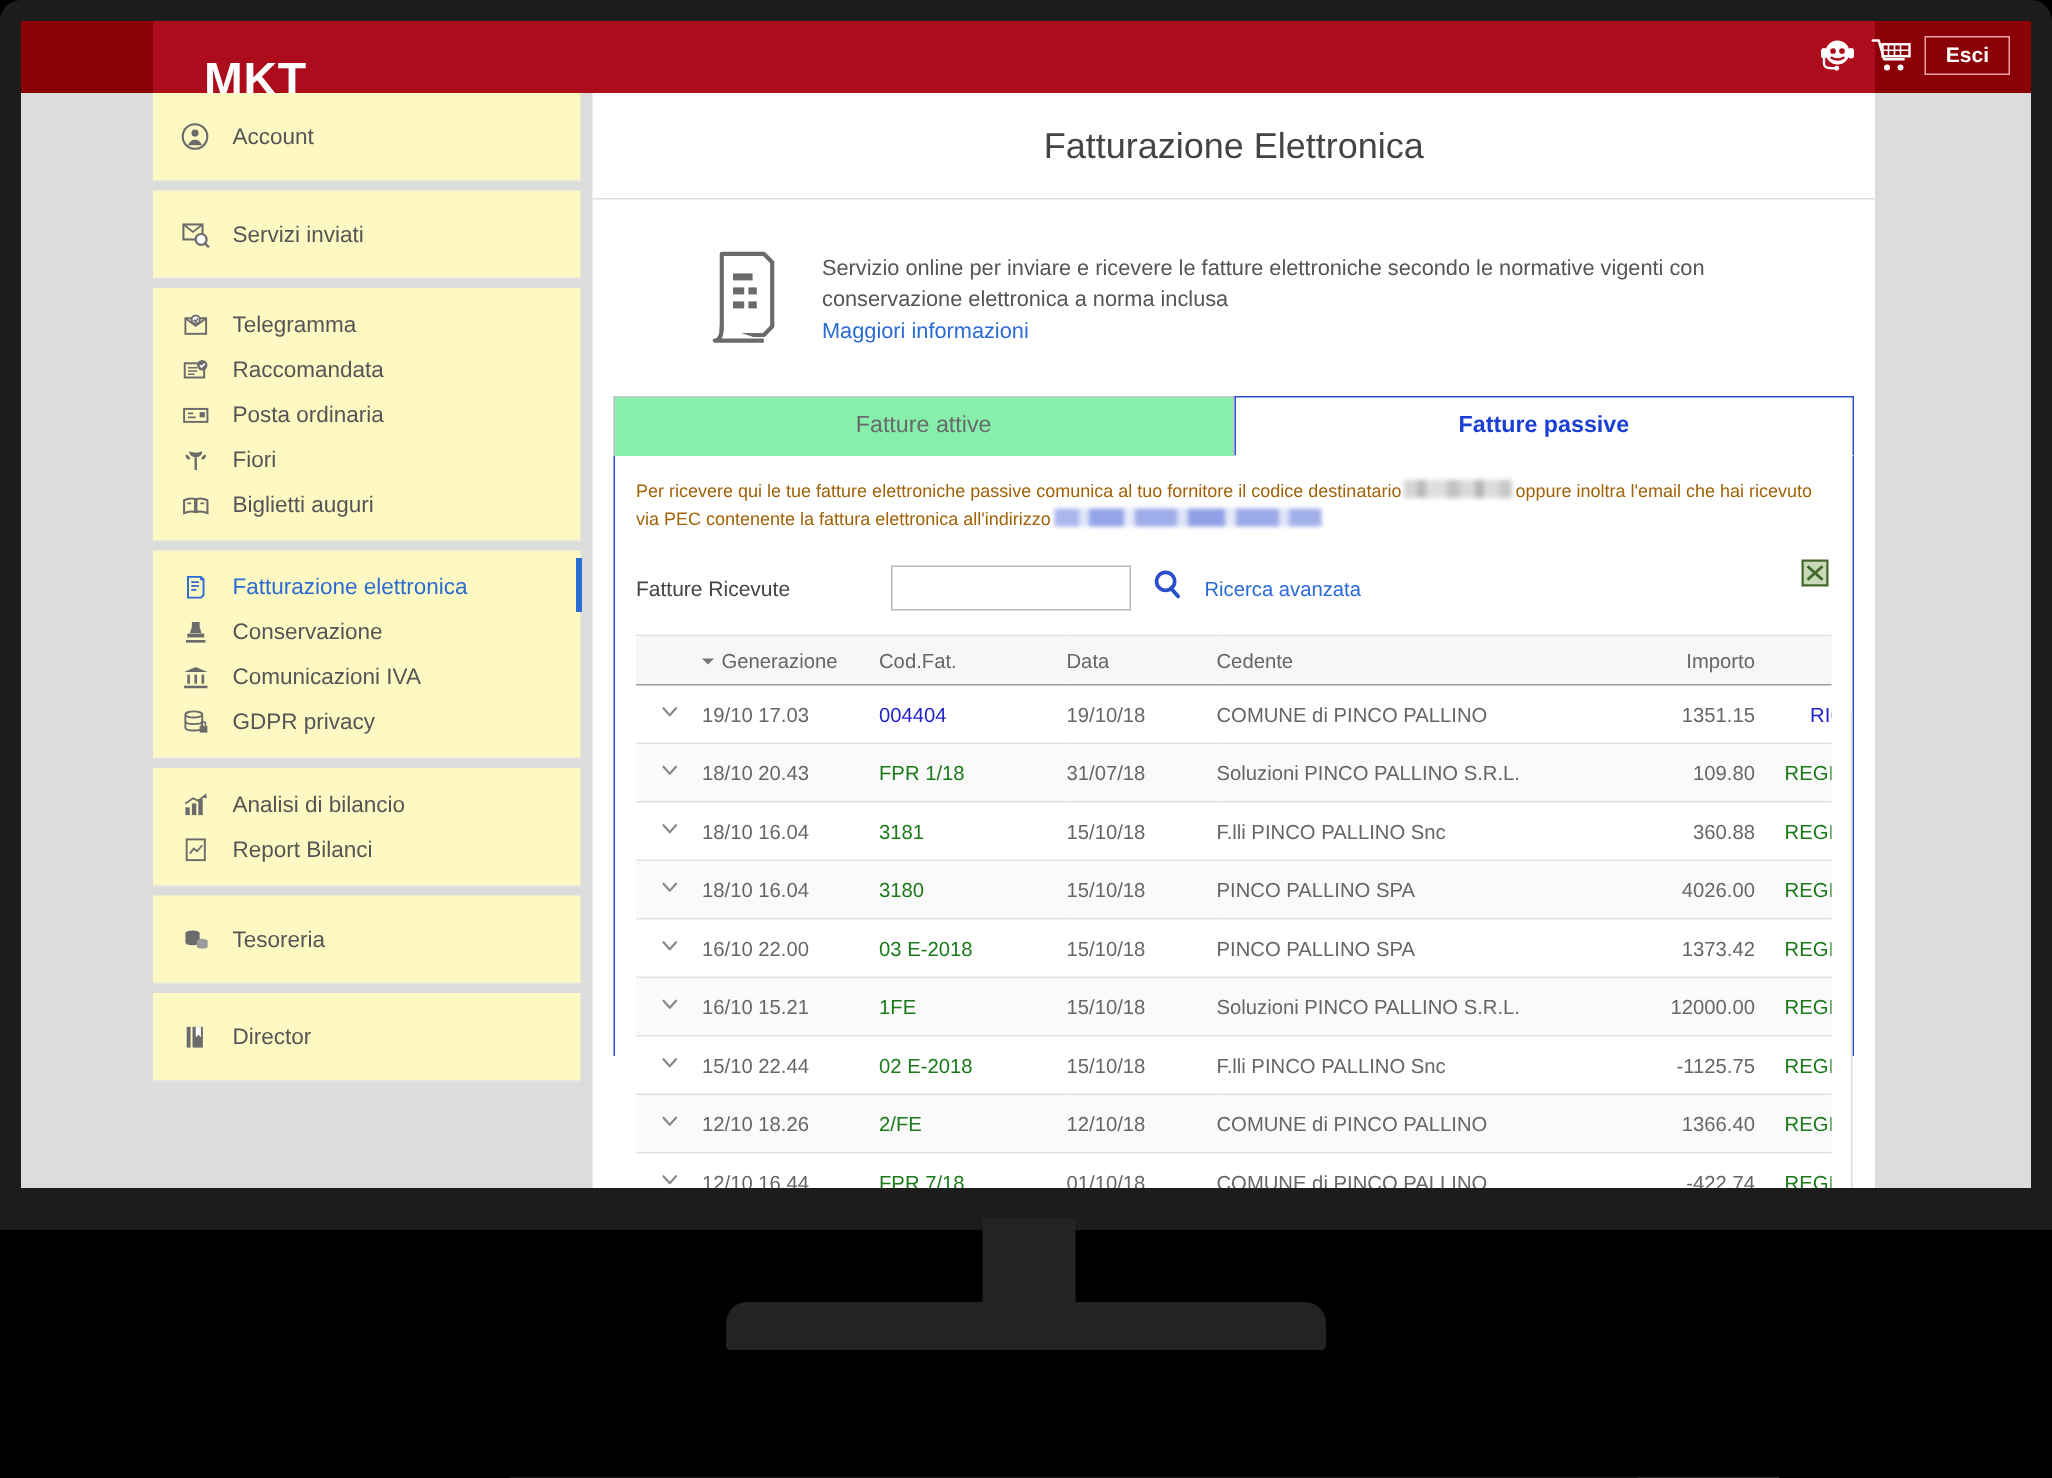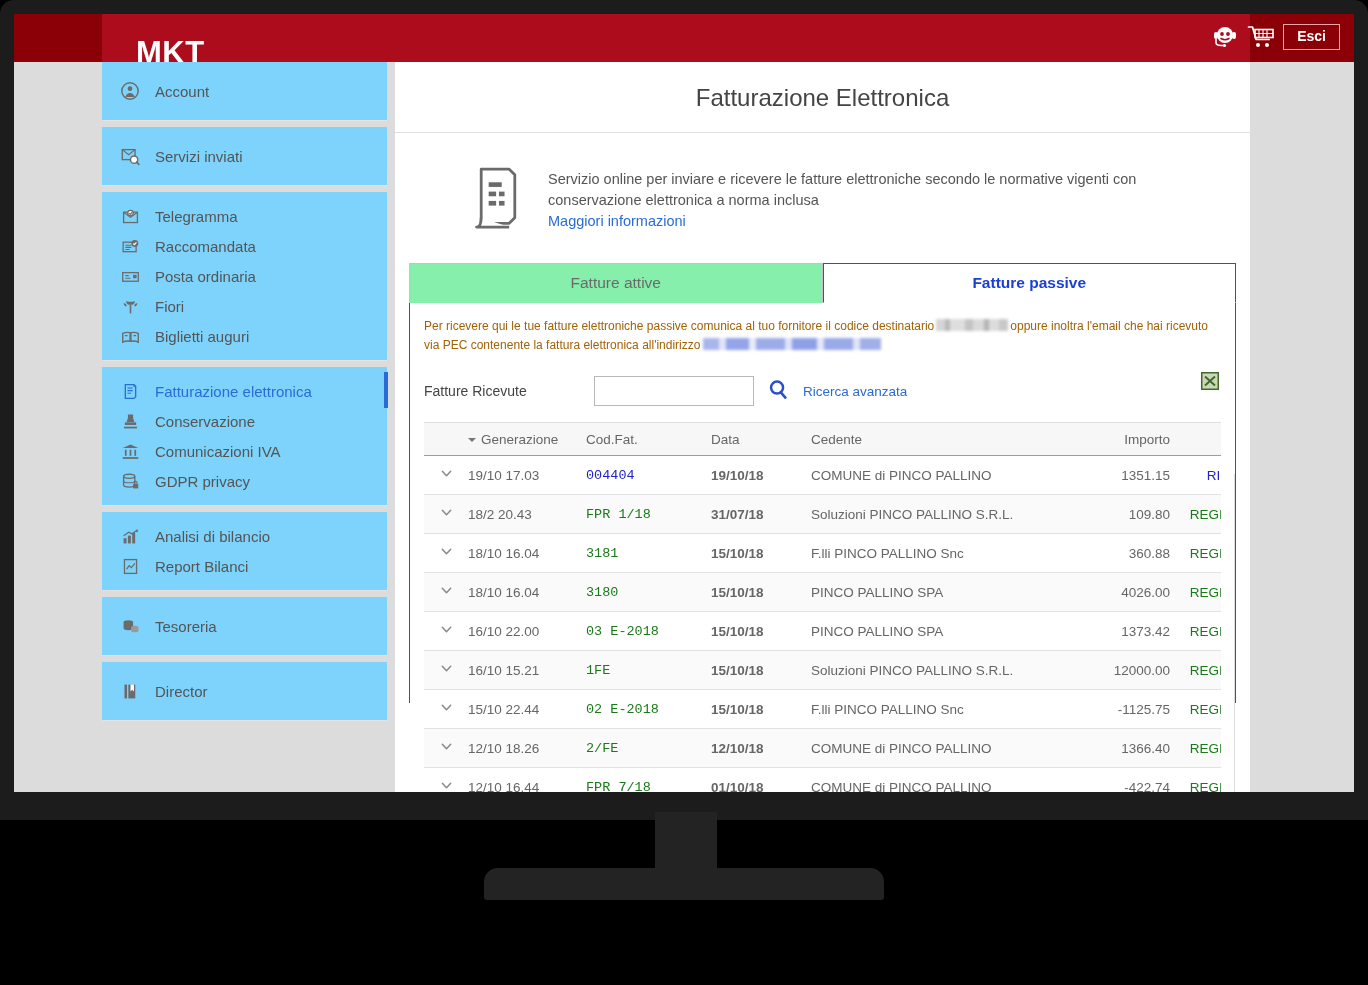--- a/index.html
+++ b/index.html
@@ -60,21 +60,21 @@
     font-size: 14px; font-weight: bold;
     padding: 4px 13px 5px; cursor: pointer; line-height: 1.1;
   }
 
   
   #sidebar {
     position: absolute; left: 88px; top: 48px; width: 285px; height: 730px;
     background: #dcdcdc;
   }
   .side-group {
-    background: #7dd3fc;
+    background: #fef9c3;
     border-bottom: 1px solid #e3e3e3;
     margin-bottom: 6px;
     padding: 9px 0;
   }
   .side-item {
     display: flex; align-items: center;
     height: 30px; padding: 0 0 0 17px;
     cursor: pointer; position: relative;
   }
   .side-item .ico {
@@ -166,25 +166,25 @@
     padding: 9px 0 8px; text-align: left;
   }
   #tbl tbody td {
     font-size: 13.5px; color: #666; padding: 11px 0 11px;
     border-bottom: 1px solid #e2e2e2;
   }
   #tbl tbody tr:nth-child(even) td { background: #fafafa; }
   .c-exp { width: 44px; text-align: center !important; }
   .c-gen { width: 118px; }
   .c-cod { width: 125px; }
-  .c-data { width: 100px; font-weight: bold; }
+  .c-data { width: 100px; }
   .c-ced { width: 255px; }
   .c-imp { width: 110px; text-align: right !important; padding-right: 6px !important; }
   .c-sta { width: 110px; text-align: right !important; padding-right: 12px !important; }
-  .cod { font-weight: normal; font-family: Liberation Mono, monospace; }
+  .cod { font-weight: normal; }
   .cod.green { color: #1a7a1a; }
   .cod.blue  { color: #2222cc; }
   .sta.green { color: #1a7a1a; }
   .sta.blue  { color: #2222cc; }
   .chev { display: inline-block; width: 13px; height: 13px; cursor: pointer; }
   .sort-caret {
     display: inline-block; width: 0; height: 0; margin-right: 5px;
     border-left: 4px solid transparent; border-right: 4px solid transparent;
     border-top: 4px solid #777; vertical-align: 2px;
   }
@@ -487,21 +487,21 @@
                   <td class="c-cod"><a class="cod blue">004404</a></td>
                   <td class="c-data">19/10/18</td>
                   <td class="c-ced">COMUNE di PINCO PALLINO</td>
                   <td class="c-imp">1351.15</td>
                   <td class="c-sta"><span class="sta blue">RICEVUTA</span></td>
                 </tr>
                 <tr>
                   <td class="c-exp"><span class="chev"><svg viewBox="0 0 14 14" width="13" height="13">
                         <path d="M2.5 4.5L7 9.5l4.5-5" fill="none" stroke="#8a8a8a" stroke-width="1.6" stroke-linecap="round" stroke-linejoin="round"></path>
                       </svg></span></td>
-                  <td class="c-gen">18/2 20.43</td>
+                  <td class="c-gen">18/10 20.43</td>
                   <td class="c-cod"><a class="cod green">FPR 1/18</a></td>
                   <td class="c-data">31/07/18</td>
                   <td class="c-ced">Soluzioni PINCO PALLINO S.R.L.</td>
                   <td class="c-imp">109.80</td>
                   <td class="c-sta"><span class="sta green">REGISTRATA</span></td>
                 </tr>
                 <tr>
                   <td class="c-exp"><span class="chev"><svg viewBox="0 0 14 14" width="13" height="13">
                         <path d="M2.5 4.5L7 9.5l4.5-5" fill="none" stroke="#8a8a8a" stroke-width="1.6" stroke-linecap="round" stroke-linejoin="round"></path>
                       </svg></span></td>

